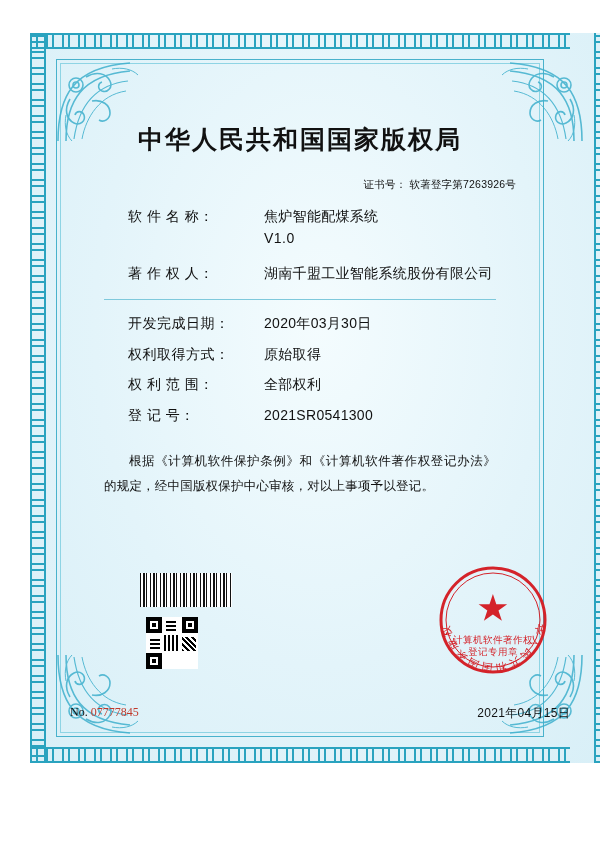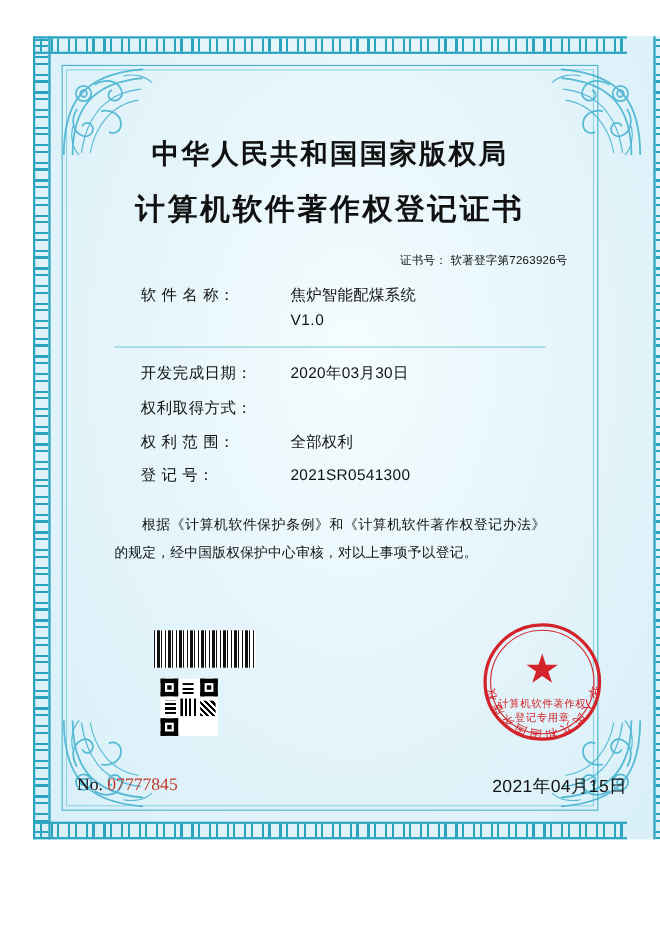--- a/index.html
+++ b/index.html
@@ -212,21 +212,21 @@
   }
   .seal svg { display: block; }
 
   .footer {
     position: absolute;
     left: 40px;
     right: 40px;
     top: 672px;
     display: flex;
     justify-content: space-between;
-    font-size: 16px;
+    font-size: 12px;
     color: #111;
   }
   .serial { color: #c0392b; font-family: "Liberation Serif", serif; }
   .serial .label { color: #111; }
   .issue-date { letter-spacing: .3px; }
 </style>
 </head>
 <body>
 
 <div id="certificate">
@@ -304,42 +304,46 @@
         <path d="M40 46 C50 44 58 50 58 58 C58 64 52 68 47 65"></path>
         <path d="M60 14 C70 12 80 14 86 20" stroke-width="1"></path>
         <path d="M14 60 C12 70 14 80 20 86" stroke-width="1"></path>
       </g>
     </svg>
   </div>
 
   <div class="content">
 
     <div class="title1">中华人民共和国国家版权局</div>
-    <div class="title2">计算机软件著作权登记证书</div>
     <div class="cert-no">证书号： 软著登字第7263926号</div>
 
     <div class="field-block">
       <div class="field-row">
         <div class="field-label">软 件 名 称：</div>
         <div class="field-value">
           <span>焦炉智能配煤系统</span>
           <span class="sub">V1.0</span>
         </div>
       </div>
+      <div class="field-row" style="margin-top:14px">
+        <div class="field-label">著 作 权 人：</div>
+        <div class="field-value">湖南千盟工业智能系统股份有限公司</div>
+      </div>
     </div>
 
     <div class="divider"></div>
 
     <div class="field-block group2">
       <div class="field-row">
         <div class="field-label">开发完成日期：</div>
         <div class="field-value">2020年03月30日</div>
       </div>
       <div class="field-row">
         <div class="field-label">权利取得方式：</div>
+        <div class="field-value">原始取得</div>
       </div>
       <div class="field-row">
         <div class="field-label">权 利 范 围：</div>
         <div class="field-value">全部权利</div>
       </div>
       <div class="field-row">
         <div class="field-label">登 记 号：</div>
         <div class="field-value">2021SR0541300</div>
       </div>
     </div>

